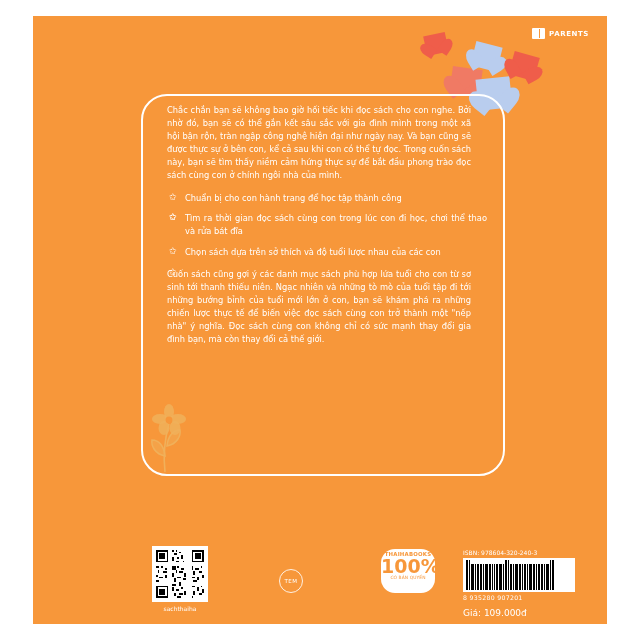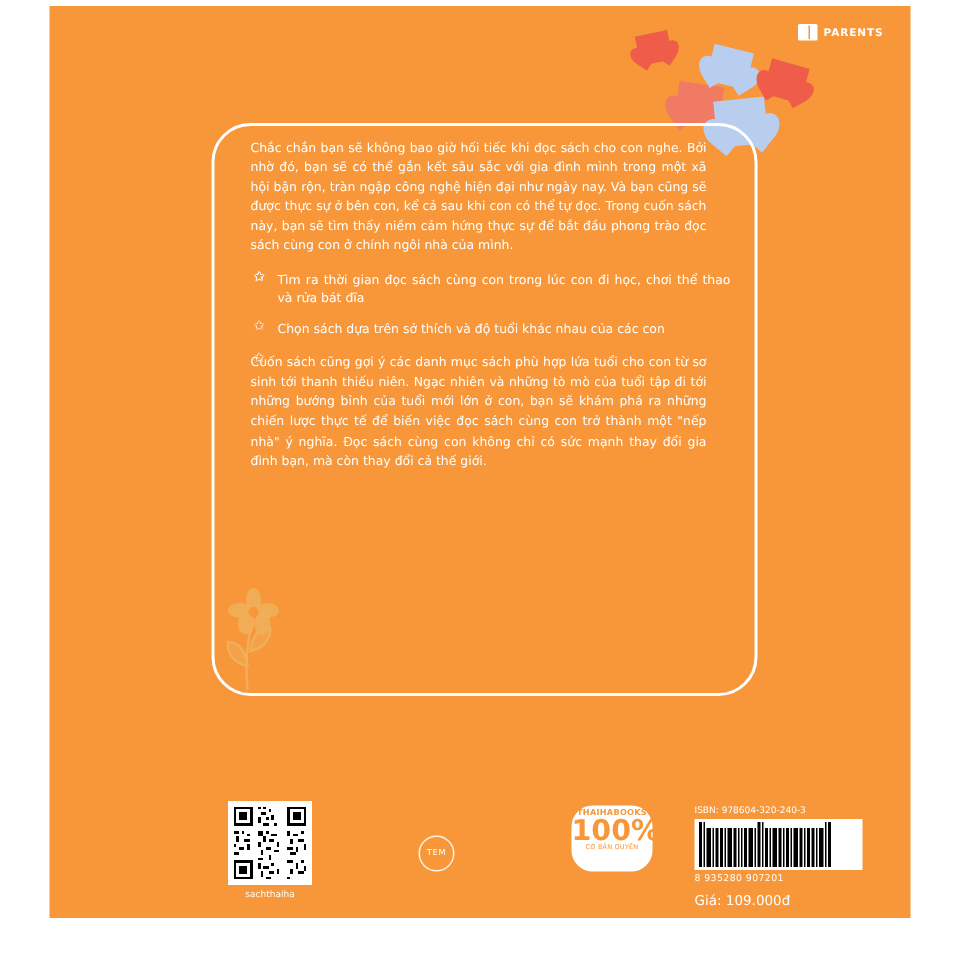--- a/index.html
+++ b/index.html
@@ -4,21 +4,21 @@
 <style>
   html,body{margin:0;padding:0;}
   body{
     width:640px;height:640px;
     background:#ffffff;
     font-family:"DejaVu Sans", sans-serif;
     overflow:hidden;
   }
   .page{
     position:absolute;
-    left:33px;top:4px;
+    left:33px;top:16px;
     width:574px;height:608px;
     background:#f7973a;
     overflow:hidden;
   }
   
   .parents-logo{
     position:absolute;
     right:18px;top:12px;
     display:flex;align-items:center;gap:4px;
   }
@@ -144,24 +144,24 @@
   <div class="heart" style="left:418px;top:52px;width:30px;height:27px;background:#f07a64;transform:rotate(8deg);"></div>
   <div class="heart" style="left:440px;top:28px;width:27px;height:25px;background:#b9cdee;transform:rotate(14deg);"></div>
   <div class="heart" style="left:444px;top:62px;width:34px;height:31px;background:#b9cdee;transform:rotate(-6deg);"></div>
   <div class="heart" style="left:478px;top:38px;width:26px;height:24px;background:#ef5d4a;transform:rotate(16deg);"></div>
 
   <div class="card"></div>
 
   <div class="copy">
     <p>Chắc chắn bạn sẽ không bao giờ hối tiếc khi đọc sách cho con nghe. Bởi nhờ đó, bạn sẽ có thể gắn kết sâu sắc với gia đình mình trong một xã hội bận rộn, tràn ngập công nghệ hiện đại như ngày nay. Và bạn cũng sẽ được thực sự ở bên con, kể cả sau khi con có thể tự đọc. Trong cuốn sách này, bạn sẽ tìm thấy niềm cảm hứng thực sự để bắt đầu phong trào đọc sách cùng con ở chính ngôi nhà của mình.</p>
     <ul class="bullets">
-      <li><span class="star">✩</span></li>
+      <li><span class="star">✩</span><span>Chuẩn bị cho con hành trang để học tập thành công</span></li>
       <li><span class="star">✩</span></li>
       <li><span class="star">✩</span><span>Tìm ra thời gian đọc sách cùng con trong lúc con đi học, chơi thể thao và rửa bát đĩa</span></li>
-      <li><span class="star">✩</span><span>Chọn sách dựa trên sở thích và độ tuổi khác nhau của các con</span></li>
+      <li><span class="star">✩</span><span>Chọn sách dựa trên sở thích và độ tuổi lược nhau của các con</span></li>
       <li><span class="star">✩</span></li>
     </ul>
     <p>Cuốn sách cũng gợi ý các danh mục sách phù hợp lứa tuổi cho con từ sơ sinh tới thanh thiếu niên. Ngạc nhiên và những tò mò của tuổi tập đi tới những bướng bỉnh của tuổi mới lớn ở con, bạn sẽ khám phá ra những chiến lược thực tế để biến việc đọc sách cùng con trở thành một "nếp nhà" ý nghĩa. Đọc sách cùng con không chỉ có sức mạnh thay đổi gia đình bạn, mà còn thay đổi cả thế giới.</p>
   </div>
 
   <svg class="flower" viewBox="0 0 52 78">
     <g fill="none" stroke="#f0b05a" stroke-width="1.6">
       <path d="M22 74 C20 56 22 40 26 26"></path>
       <path d="M22 58 C12 56 8 48 9 42 C16 42 21 48 22 58Z" fill="#f0b05a" fill-opacity=".45"></path>
       <path d="M24 48 C34 46 38 38 37 32 C30 32 25 38 24 48Z" fill="#f0b05a" fill-opacity=".45"></path>

